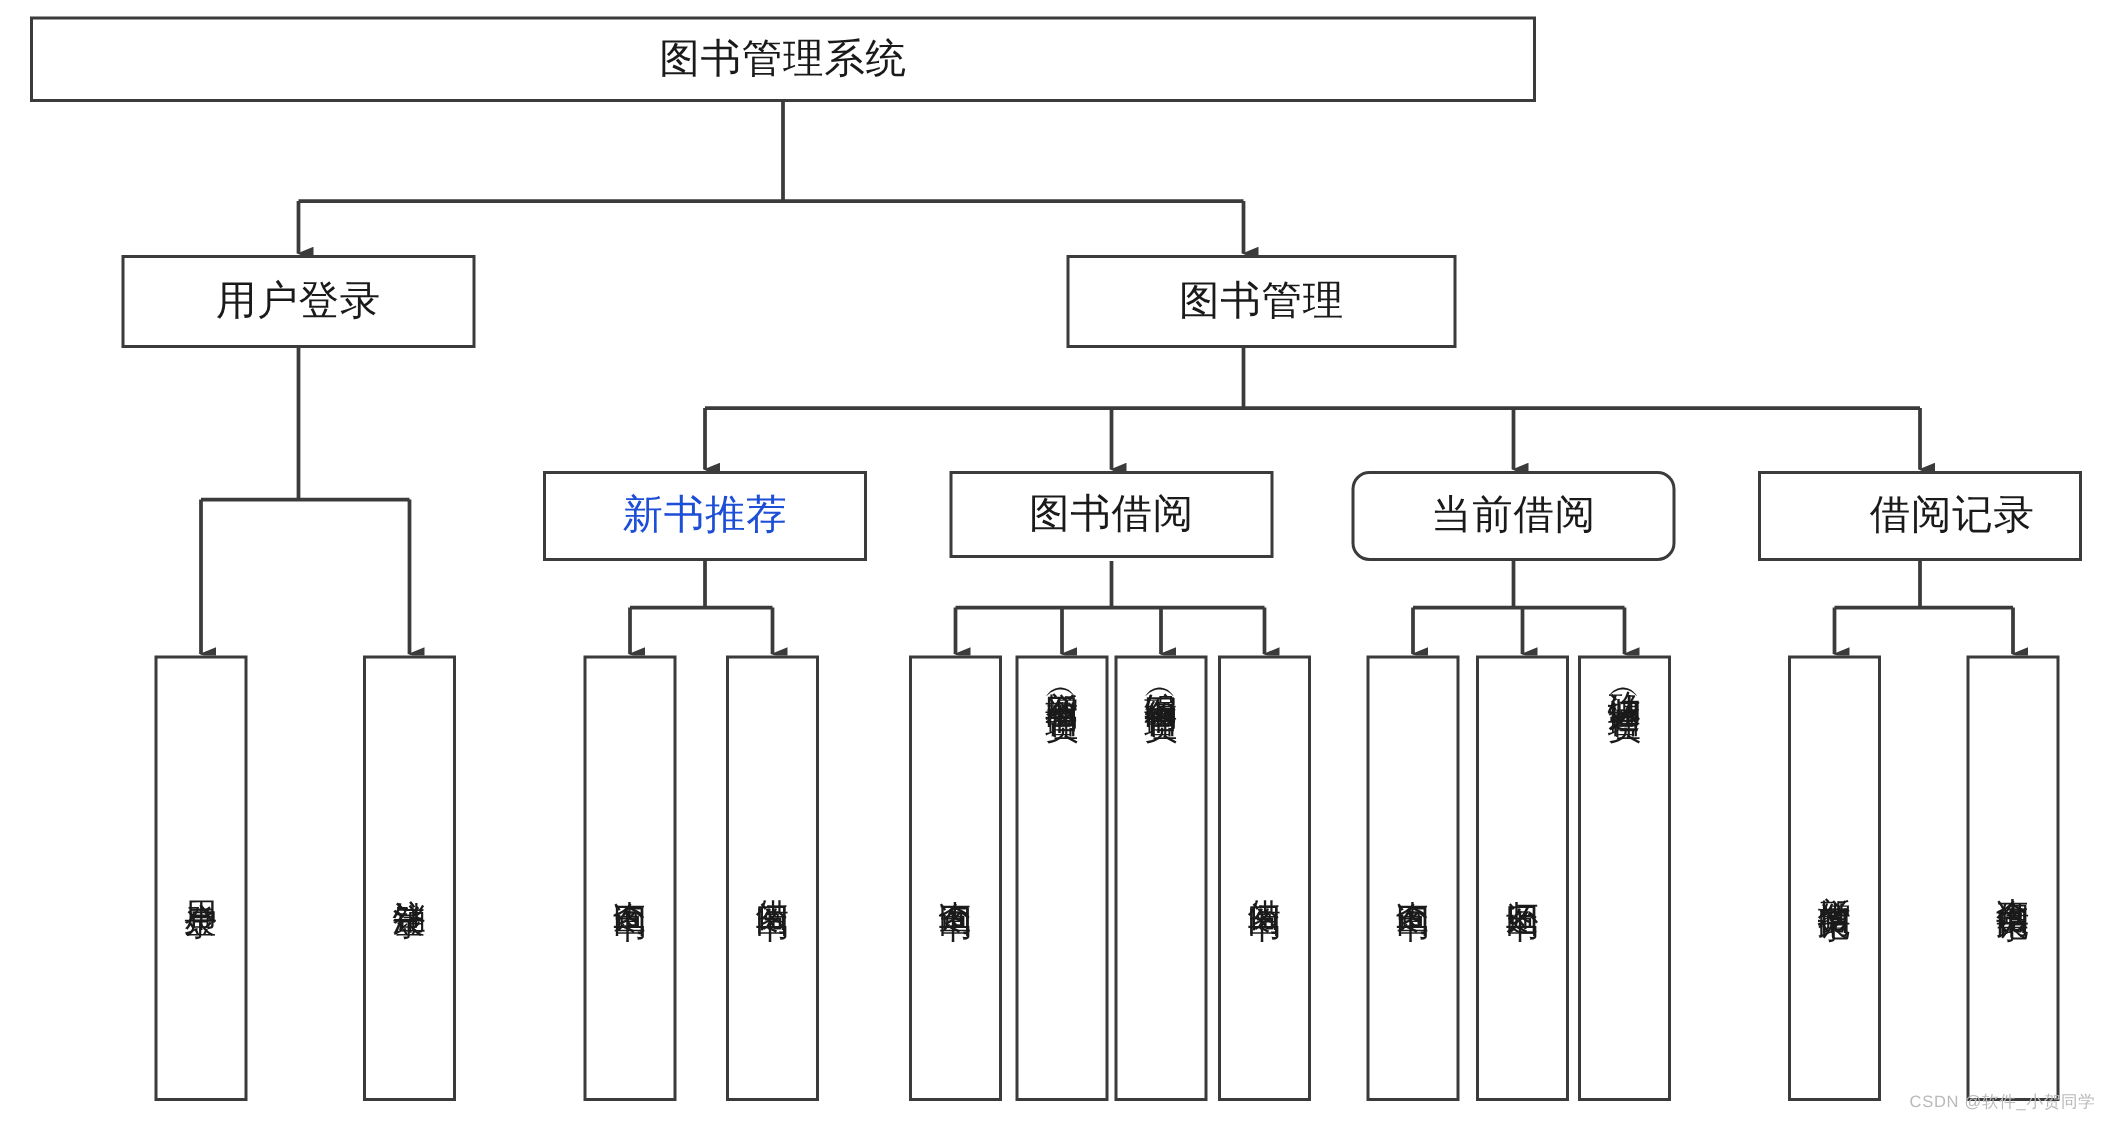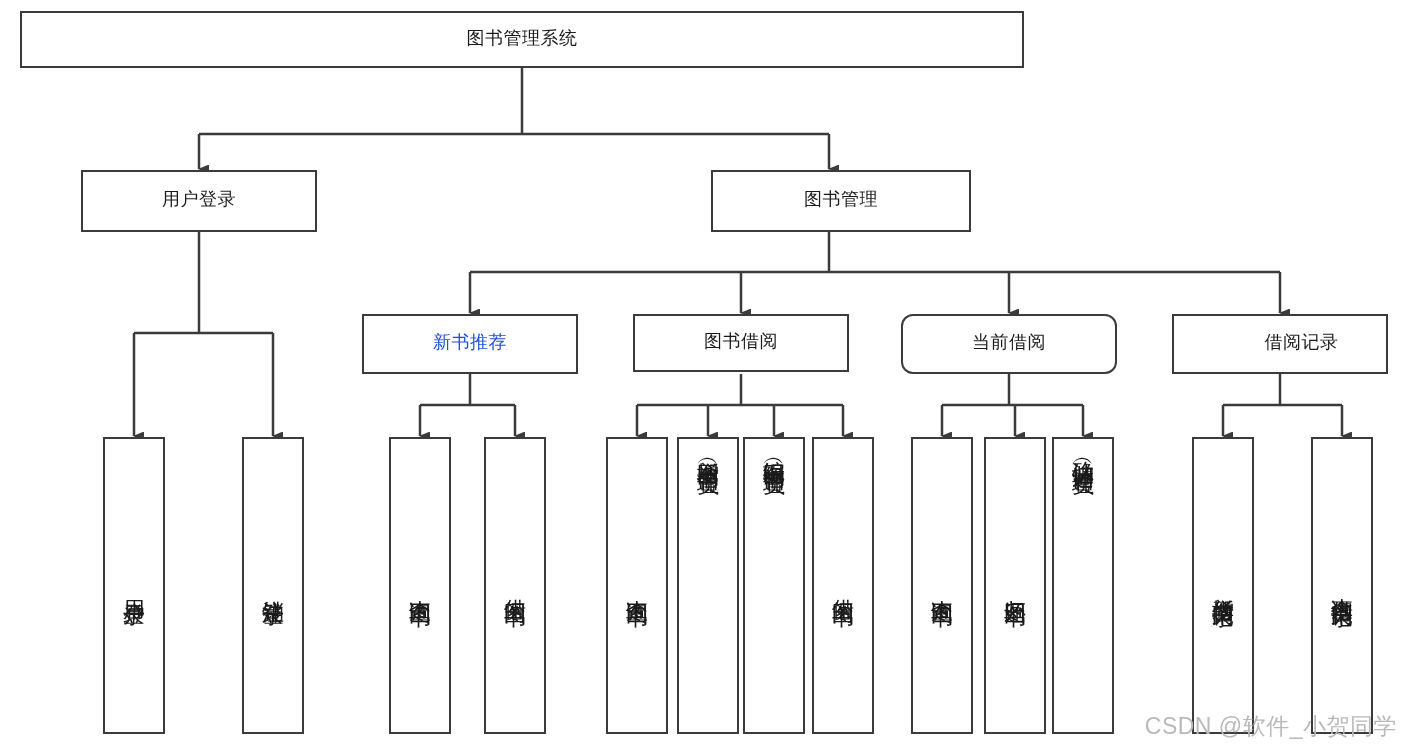--- a/index.html
+++ b/index.html
@@ -37,23 +37,22 @@
     overflow: hidden;
   }
   .node .label {
     color: #1a1a1a;
     text-align: center;
     line-height: 1.02;
     letter-spacing: 0.5px;
     white-space: pre-wrap;
   }
   .node.horizontal .label {
-    font-size: 18px;
+    font-size: 27px;
     line-height: 1.1;
-    font-family: Liberation Mono, monospace;
   }
   .node.vertical {
     align-items: flex-start;
     justify-content: center;
     padding-top: 4px;
   }
   .node.vertical .label {
     writing-mode: vertical-rl;
     text-orientation: upright;
     font-size: 22px;
@@ -63,21 +62,21 @@
     max-height: 100%;
   }
   .node.vertical.centered {
     align-items: center;
     padding-top: 0;
   }
   #watermark {
     position: absolute;
     right: 8px;
     bottom: 5px;
-    font-size: 23px;
+    font-size: 11px;
     color: #b9b9b9;
     letter-spacing: 0.5px;
     user-select: none;
     white-space: nowrap;
   }
 </style>
 </head>
 <body>
 
 <div id="diagram-root">

